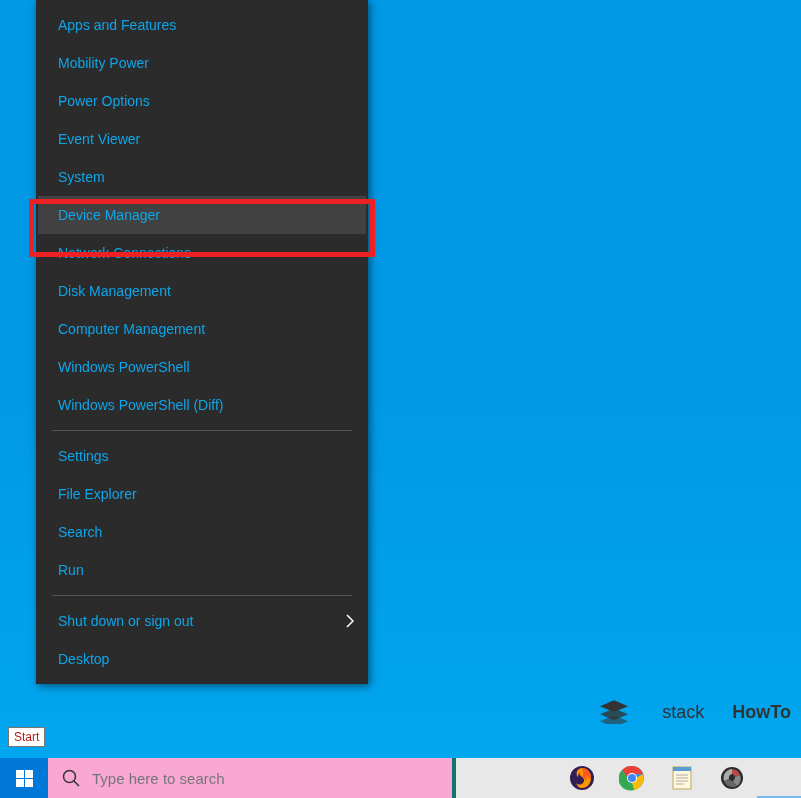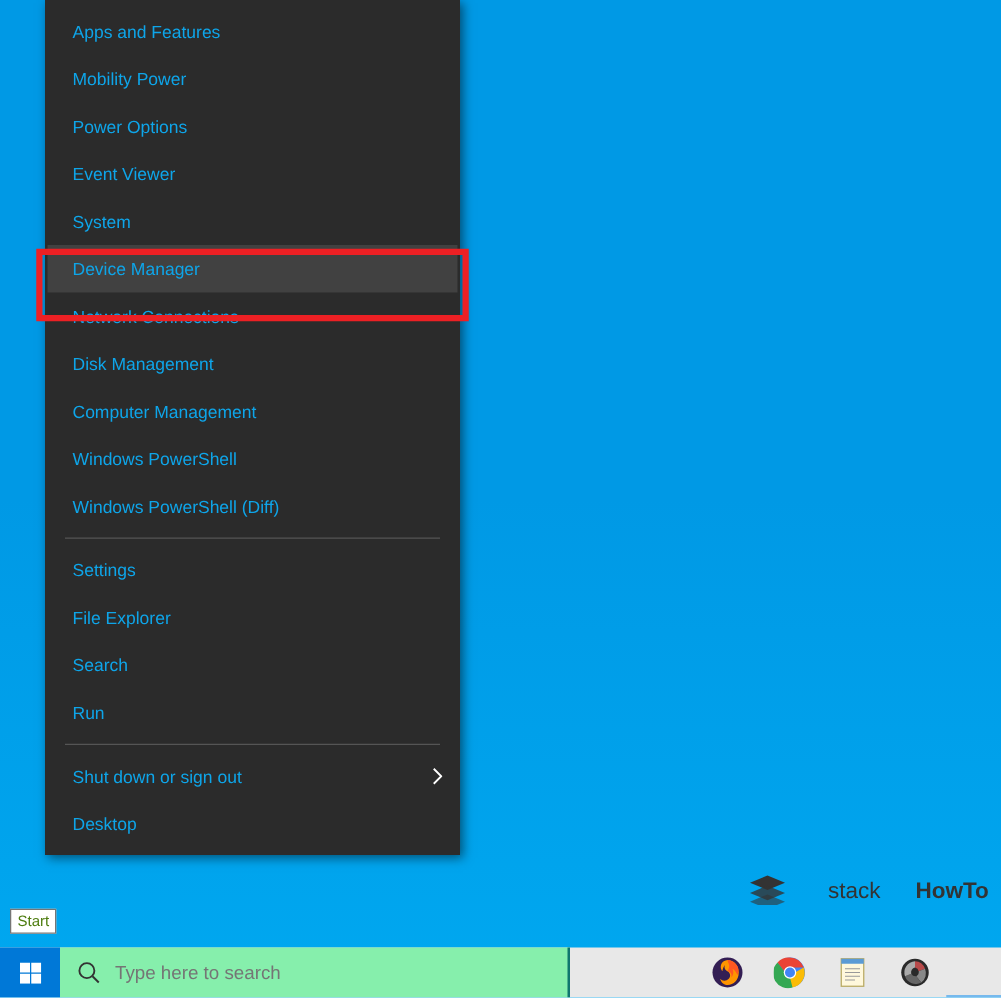--- a/index.html
+++ b/index.html
@@ -61,21 +61,21 @@
       top: 50%;
       transform: translateY(-50%);
     }
     .submenu-arrow svg { display: block; }
     .tooltip-start {
       position: absolute;
       left: 8px;
       top: 727px;
       background: #ffffff;
       border: 1px solid #767676;
-      color: #4d7c0f;
+      color: #b91c1c;
       font-size: 12px;
       padding: 2px 5px;
       z-index: 5;
     }
     .taskbar {
       position: absolute;
       left: 0;
       bottom: 0;
       width: 100%;
       height: 40px;
@@ -88,25 +88,25 @@
       height: 40px;
       background: #0078d7;
       display: flex;
       align-items: center;
       justify-content: center;
     }
     .start-button svg { display: block; }
     .search-box {
       flex: 0 0 408px;
       height: 40px;
-      background: #86efac;
+      background: #f9a8d4;
       display: flex;
       align-items: center;
       padding-left: 14px;
-      border-right: 2px solid #0f766e;
+      border-right: 4px solid #0f766e;
     }
     .search-box svg { flex-shrink: 0; }
     .search-input {
       border: none;
       outline: none;
       font-size: 15px;
       color: #666;
       margin-left: 12px;
       width: 100%;
       background: transparent;

